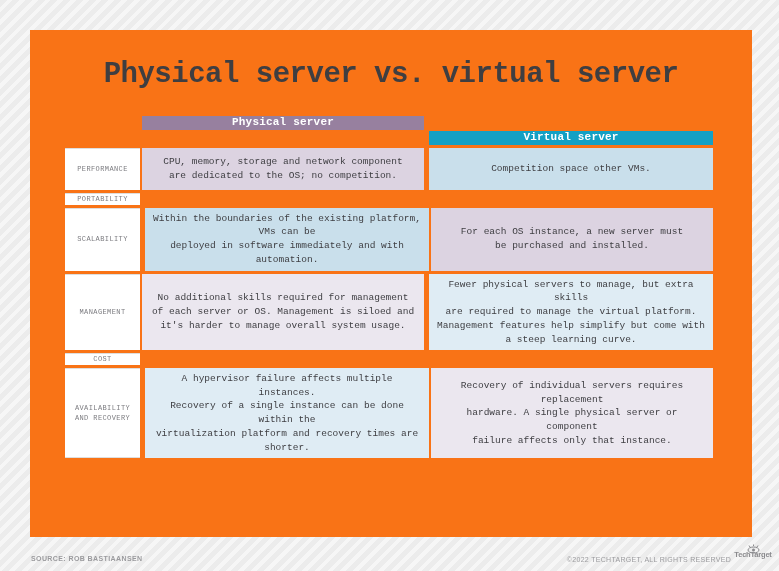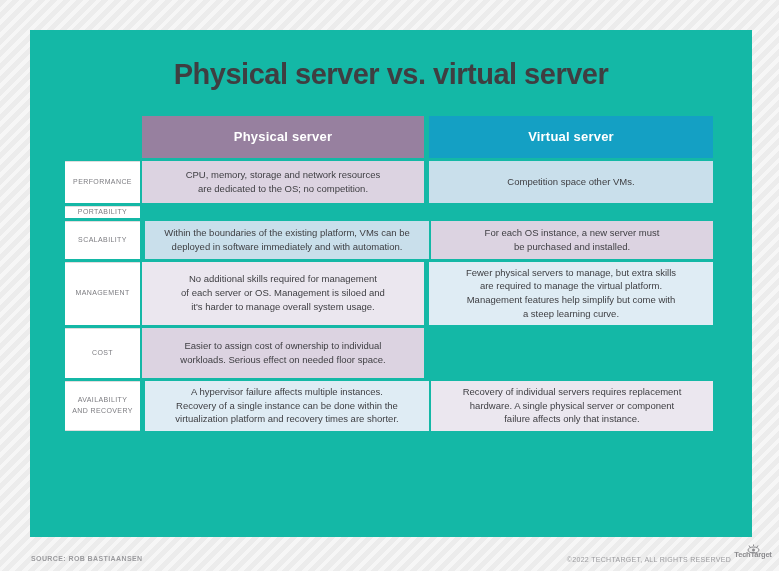--- a/index.html
+++ b/index.html
@@ -4,44 +4,45 @@
 <style>
   * { margin:0; padding:0; box-sizing:border-box; }
   html,body { width:779px; height:571px; overflow:hidden; }
   body {
     font-family:"Liberation Sans", sans-serif;
     background:repeating-linear-gradient(135deg, #ececec 0px, #ececec 5px, #f6f6f6 5px, #f6f6f6 9px);
     position:relative;
   }
   .card {
     position:absolute; left:30px; top:30px; width:722px; height:507px;
-    background:#14b8a6;
+    background:#f97316;
+    font-family:Liberation Mono, monospace;
   }
   .title {
     margin-top:28px; text-align:center;
     font-size:29px; font-weight:bold; color:#3f3e41; letter-spacing:-0.5px;
   }
   .table { margin:25px 0 0 35px; width:648px; }
   .trow { display:flex; align-items:stretch; margin-bottom:3px; }
   .lblcell {
     width:75px; flex:0 0 75px; display:flex; align-items:center; justify-content:center;
     text-align:center; font-size:7px; color:#7c7c80; letter-spacing:0.4px;
     border-top:1px solid #dedede; background:#ffffff; white-space:pre-line; line-height:1.5;
   }
   .trow:last-child .lblcell { border-bottom:1px solid #dedede; }
   .cell {
     display:flex; align-items:center; justify-content:center; text-align:center;
     font-size:9.5px; color:#3e3e42; line-height:1.45; white-space:pre-line;
     padding:4px 8px;
   }
   .phys { width:282px; flex:0 0 282px; margin-left:2px; }
   .virt { width:284px; flex:0 0 284px; margin-left:5px; }
-  .hdr { height:42px; font-weight:bold; font-size:13px; color:#ffffff; letter-spacing:0.2px; padding:0; }
+  .hdr { height:14px; font-weight:bold; font-size:11px; color:#ffffff; letter-spacing:0.2px; padding:0; }
   .hdr.phys { background:#97809f; }
-  .hdr.virt { background:#14a0c4; }
+  .hdr.virt { background:#14a0c4;margin-top:15px; }
   .hdrspacer { width:75px; flex:0 0 75px; }
   .tbody .trow:nth-child(odd) .cell.phys { background:#dcd3e1; }
   .tbody .trow:nth-child(even) .cell.phys { background:#ebe7ef; }
   .tbody .trow:nth-child(odd) .cell.virt { background:#c9dfeb; }
   .tbody .trow:nth-child(even) .cell.virt { background:#dfecf4; }
   .r1 .cell { min-height:42px; }
   .r2 .cell { min-height:48px; }
   .r3 .cell { min-height:38px; }
   .r4 .cell { min-height:62px; }
   .r5 .cell { min-height:38px; }
@@ -71,21 +72,21 @@
   <div class="table">
     <div class="trow">
       <div class="hdrspacer"></div>
       <div class="cell hdr phys">Physical server</div>
       <div class="cell hdr virt">Virtual server</div>
     </div>
 
     <div class="tbody">
       <div class="trow r1">
         <div class="lblcell">PERFORMANCE</div>
-        <div class="cell phys">CPU, memory, storage and network resources
+        <div class="cell phys">CPU, memory, storage and network component
 are dedicated to the OS; no competition.</div>
         <div class="cell virt">Competition space other VMs.</div>
       </div>
       <div class="trow r2">
         <div class="lblcell">PORTABILITY</div>
       </div>
       <div class="trow r3">
         <div class="lblcell">SCALABILITY</div>
         <div class="cell virt">Within the boundaries of the existing platform, VMs can be
 deployed in software immediately and with automation.</div>
@@ -97,22 +98,20 @@
         <div class="cell phys">No additional skills required for management
 of each server or OS. Management is siloed and
 it's harder to manage overall system usage.</div>
         <div class="cell virt">Fewer physical servers to manage, but extra skills
 are required to manage the virtual platform.
 Management features help simplify but come with
 a steep learning curve.</div>
       </div>
       <div class="trow r6">
         <div class="lblcell">COST</div>
-        <div class="cell phys">Easier to assign cost of ownership to individual
-workloads. Serious effect on needed floor space.</div>
       </div>
       <div class="trow r7">
         <div class="lblcell">AVAILABILITY
 AND RECOVERY</div>
         <div class="cell virt">A hypervisor failure affects multiple instances.
 Recovery of a single instance can be done within the
 virtualization platform and recovery times are shorter.</div>
         <div class="cell phys">Recovery of individual servers requires replacement
 hardware. A single physical server or component
 failure affects only that instance.</div>

